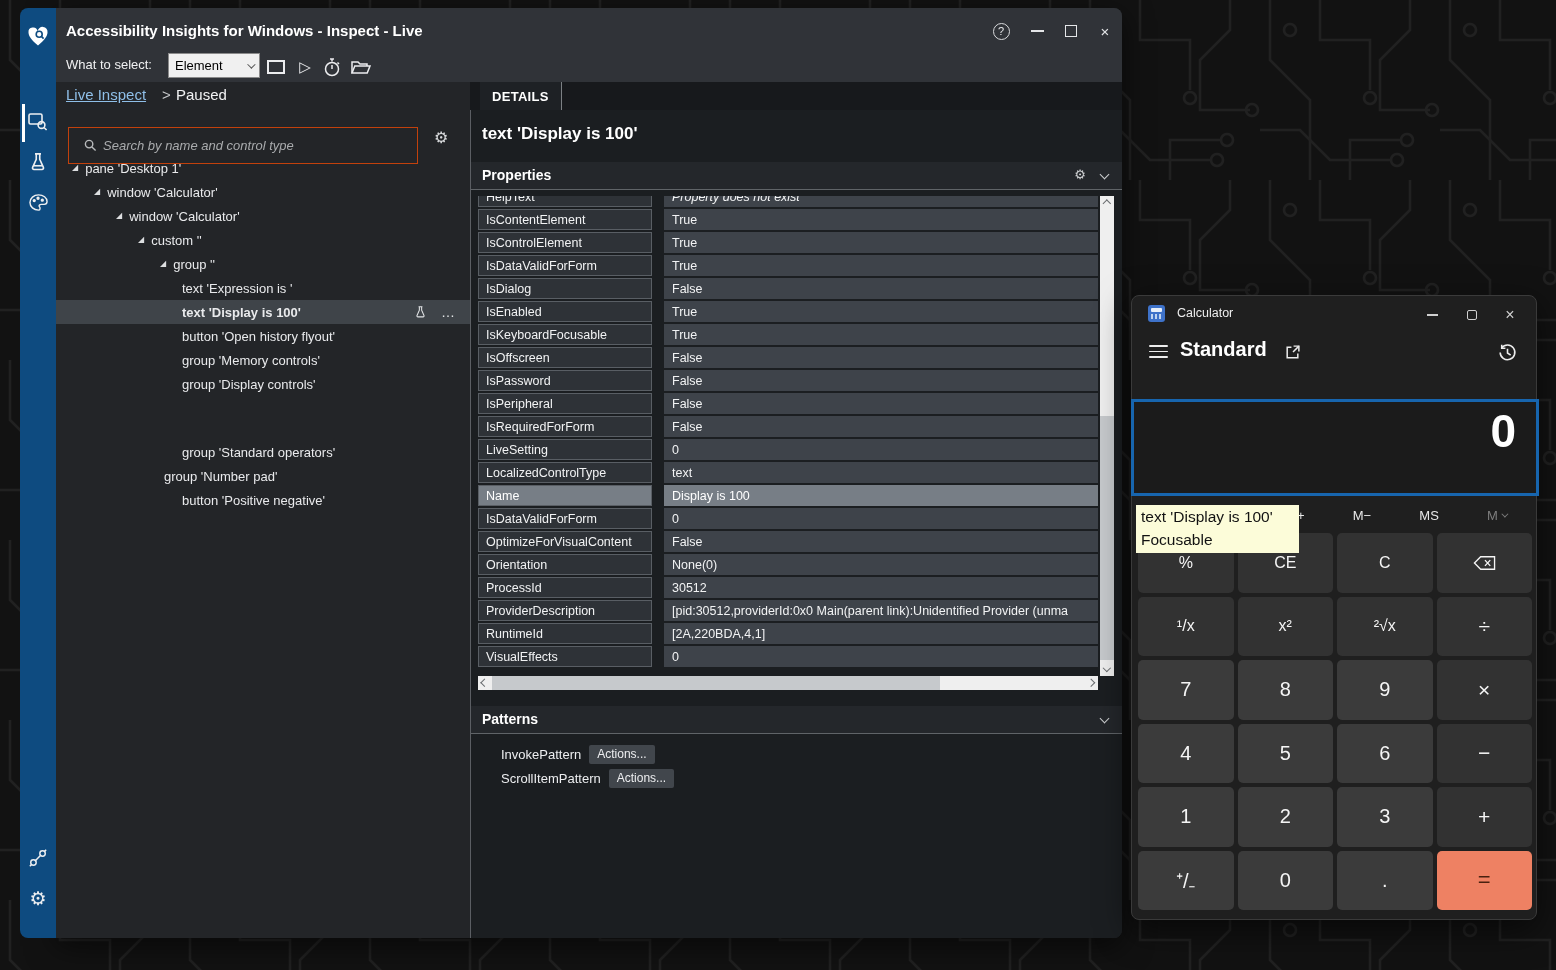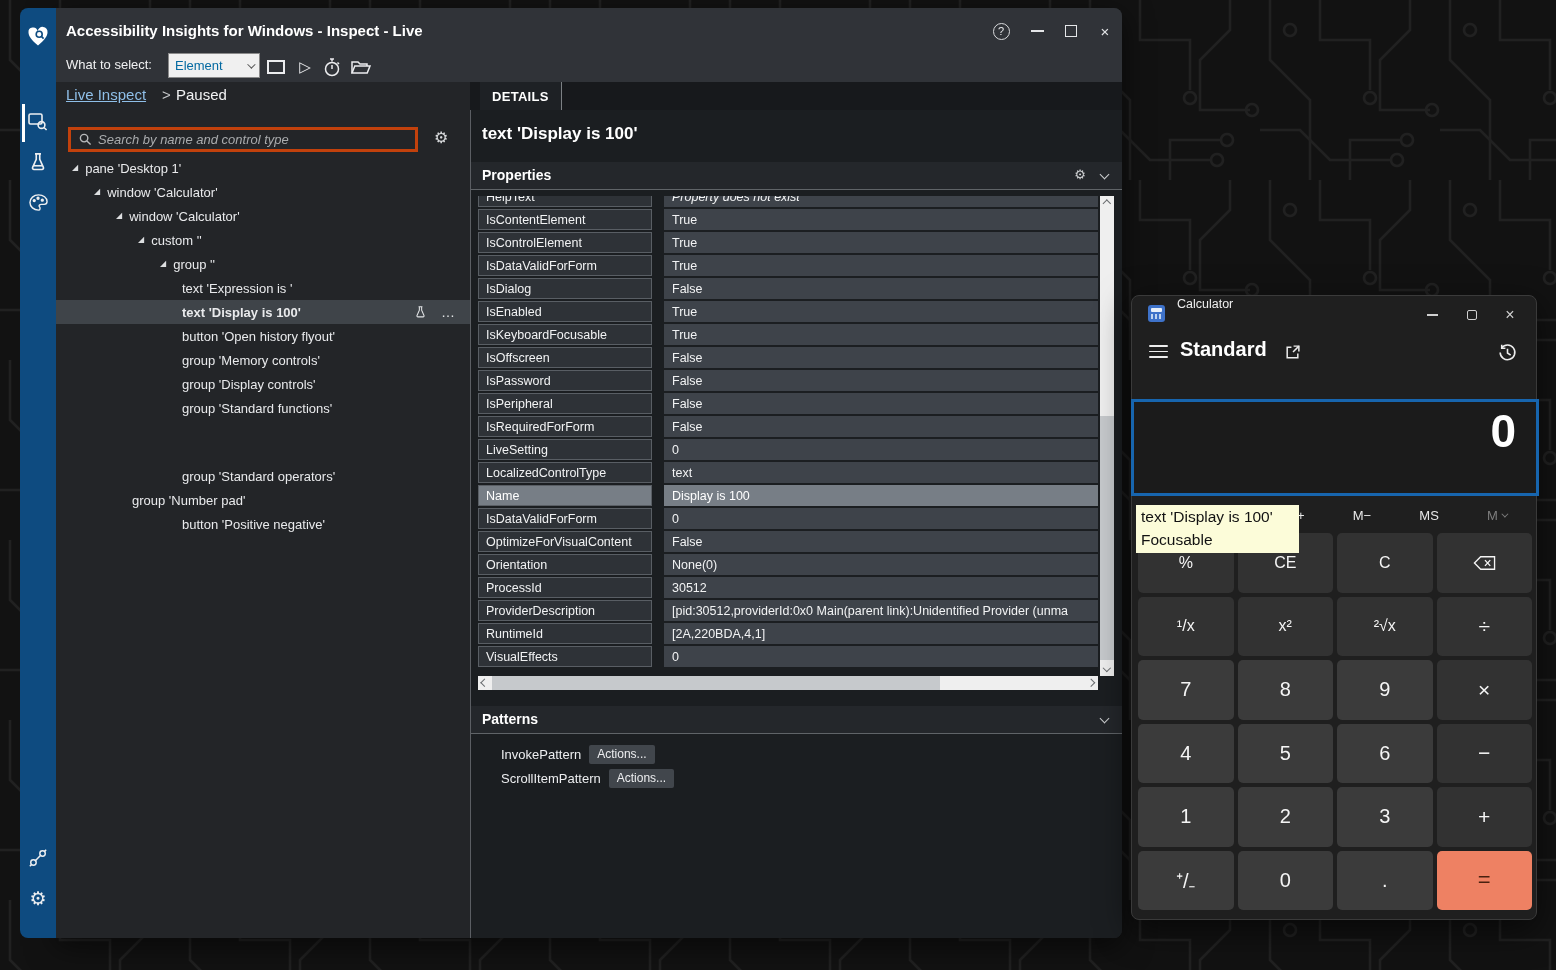--- a/index.html
+++ b/index.html
@@ -26,21 +26,21 @@
             justify-content:center; color:#E4E6E8; font-size:15px; }
   #help-btn span { display:flex; width:17px; height:17px; border:1.4px solid #D8DADC; border-radius:50%;
             align-items:center; justify-content:center; font-size:11px; }
   #max-btn span { width:12px; height:12px; border:1.6px solid #E4E6E8; display:block; }
   #min-btn span { width:13px; height:2px; background:#E4E6E8; display:block; }
 
   #toolbar { position:absolute; left:0; top:46px; width:1066px; height:28px; background:#303338; }
   #wts-label { position:absolute; left:10px; top:3px; font-size:13px; color:#F0F1F2; }
   #selector { position:absolute; left:112px; top:-1px; width:92px; height:25px; background:#F0F0F0;
               border:1px solid #8a8a8a; display:flex; align-items:center; padding:0 6px;
-              font-size:13px; color:#0369a1; }
+              font-size:13px; color:#000000; }
   #selector .chev { margin-left:auto; border:solid #555; border-width:0 1.5px 1.5px 0; padding:2.5px;
                     transform:rotate(45deg) translateY(-2px); }
   .tb-icon { position:absolute; top:2px; width:24px; height:22px; display:flex; align-items:center;
              justify-content:center; color:#ECEDEF; }
   #sel-outline { width:18px; height:14px; border:2px solid #ECEDEF; outline:1px solid #303338;
                  outline-offset:-4px; }
   #run-glyph { font-size:15px; }
 
   
   #crumb-strip { position:absolute; left:0; top:74px; width:414px; height:28px; background:#232528; }
@@ -50,22 +50,22 @@
   #bc-cur { left:120px; color:#F2F3F4;text-align:center; }
   #tab-strip { position:absolute; left:414px; top:74px; width:652px; height:28px; background:#17191C; }
   #tab-details { position:absolute; left:10px; top:0; height:28px; padding:0 12px; background:#1E2125;
                  border-right:1px solid #7c8084; color:#fff; font-size:13px; font-weight:bold;
                  display:flex; align-items:center; letter-spacing:.3px; }
 
   
   #tree-panel { position:absolute; left:0; top:102px; width:414px; height:828px; background:#232528;
                 border-radius:0 0 0 0; }
   #panel-divider { position:absolute; left:414px; top:102px; width:1px; height:828px; background:#8A8E93; opacity:.55; }
-  #search-box { position:absolute; left:12px; top:17px; width:350px; height:25px;
-                border:3px solid #c2410c; display:flex; align-items:center; padding:0 8px; gap:6px; }
+  #search-box { position:absolute; left:12px; top:17px; width:350px; height:37px;
+                border:1px solid #c2410c; display:flex; align-items:center; padding:0 15px; gap:6px; }
   #search-input { flex:1; background:transparent; border:none; outline:none; color:#d8d8d8;
                   font-size:13px; font-style:italic; font-family:"Liberation Sans",sans-serif; }
   #search-input::placeholder { color:#A9ABAD; font-style:italic; }
   #tree-gear { position:absolute; left:378px; top:18px; font-size:16px; color:#D6D8DA; }
 
   #element-tree { position:absolute; left:0; top:46px; width:414px; }
   .tree-row { position:relative; height:24px; display:flex; align-items:center; font-size:13px;
               color:#E9EAEC; white-space:nowrap; }
   .tree-row.selected { background:#3F4449; font-weight:bold; }
   .expander { font-size:8px; color:#DCDEE0; margin-right:7px; transform:translateY(-1px); }
@@ -113,21 +113,21 @@
   
   #calc { position:absolute; left:1131px; top:295px; width:406px; height:625px; background:#1F1F1F;
           border:1px solid #3a3a3a; border-radius:8px; z-index:4;
           box-shadow:0 10px 34px rgba(0,0,0,.6); }
   #calc-titlebar { position:absolute; left:0; top:0; width:100%; height:36px; }
   #calc-app-icon { position:absolute; left:16px; top:9px; width:17px; height:17px; border-radius:3px;
                    background:#3E72C9; overflow:hidden; }
   #calc-app-icon .scr { position:absolute; left:3px; top:3px; width:11px; height:4px; background:#E8F0FA; border-radius:1px; }
   #calc-app-icon .keys { position:absolute; left:3px; top:9px; width:11px; height:5px;
                    background:repeating-linear-gradient(90deg,#BFD4F0 0 2px,transparent 2px 4px); }
-  #calc-title { position:absolute; left:45px; top:1px; font-size:12.5px; color:#EDEDED; }
+  #calc-title { position:absolute; left:45px; top:10px; font-size:12.5px; color:#EDEDED; }
   .calc-winbtn { position:absolute; top:8px; width:40px; height:22px; display:flex; align-items:center;
                  justify-content:center; color:#CFCFCF; font-size:14px; }
   #calc-max span { width:10px; height:10px; border:1.3px solid #CFCFCF; border-radius:2px; display:block; }
   #calc-min span { width:11px; height:1.6px; background:#CFCFCF; display:block; }
   #calc-close { font-size:16px; }
 
   #calc-nav { position:absolute; left:0; top:36px; width:100%; height:42px; }
   #hamburger { position:absolute; left:17px; top:13px; width:19px; height:13px; display:flex;
                flex-direction:column; justify-content:space-between; }
   #hamburger i { display:block; height:1.8px; background:#EDEDED; border-radius:1px; }
@@ -323,27 +323,24 @@
           </div>
           <div class="tree-row" style="padding-left: 126px;">
             <span>button 'Open history flyout'</span>
           </div>
           <div class="tree-row" style="padding-left: 126px;">
             <span>group 'Memory controls'</span>
           </div>
           <div class="tree-row" style="padding-left: 126px;">
             <span>group 'Display controls'</span>
           </div>
-          <div class="tree-row" style="padding-left: 126px;">
-            <span>group 'Standard functions'</span>
-          </div>
           <div class="tree-row" style="padding-left: 126px; margin-top: 44px;">
             <span>group 'Standard operators'</span>
           </div>
-          <div class="tree-row" style="padding-left: 76px;">
+          <div class="tree-row" style="padding-left: 108px;">
             <span>group 'Number pad'</span>
           </div>
           <div class="tree-row" style="padding-left: 126px;">
             <span>button 'Positive negative'</span>
           </div>
         </div>
     </div>
     <div id="panel-divider"></div>
 
     <div id="details-panel">

